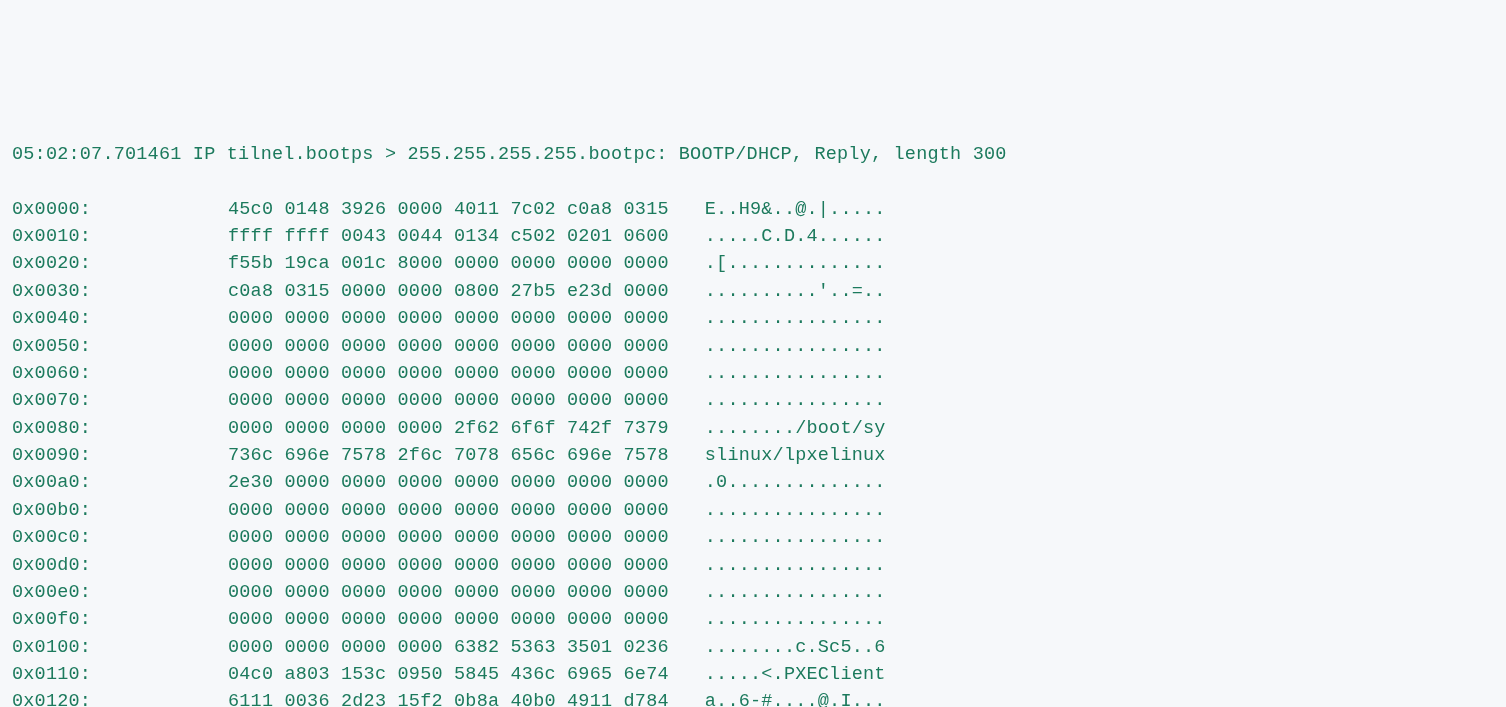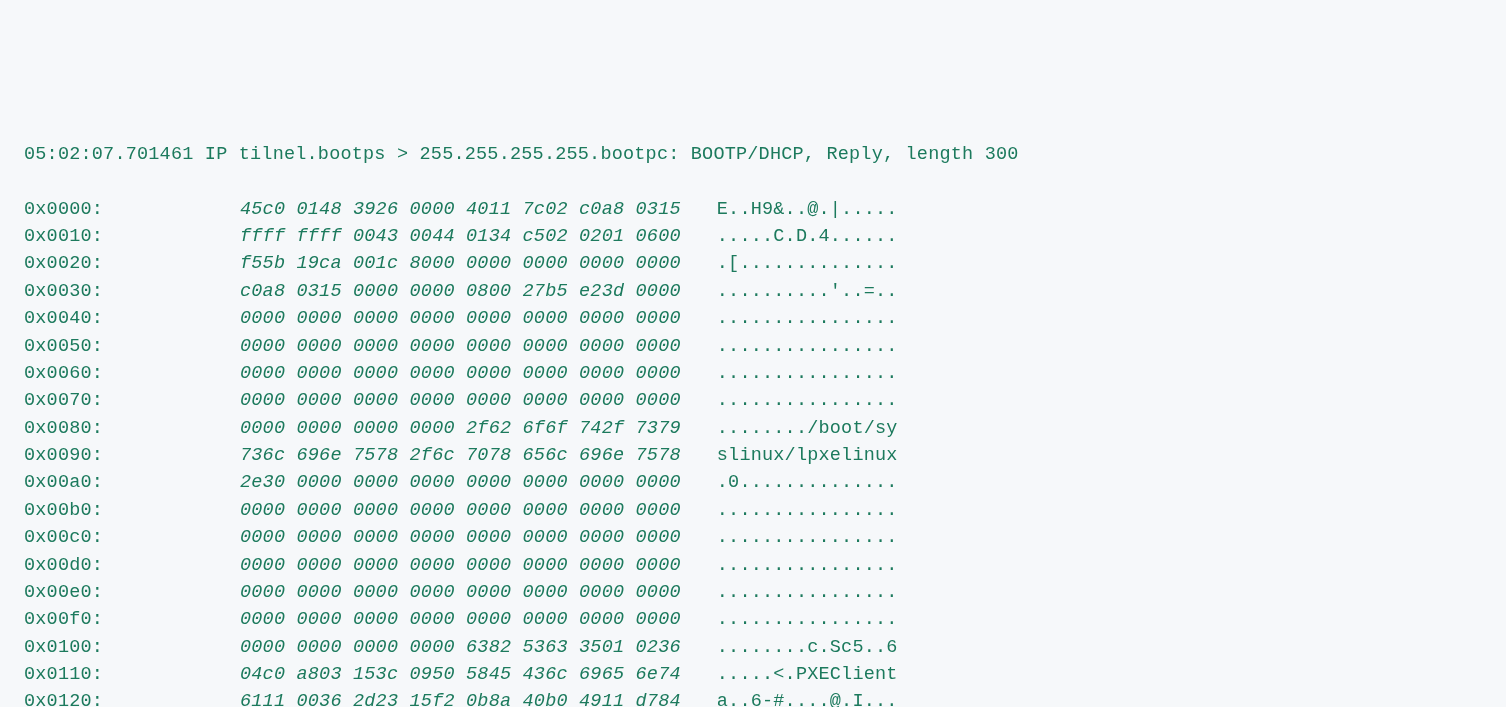--- a/index.html
+++ b/index.html
@@ -15,31 +15,29 @@
       color: #1c7a5d;
       padding: 4px 12px;
       white-space: pre;
       letter-spacing: 0.2px;
     }
     .dump {
       color: #1c7a5d;
     }
     .row {
       display: block;
-      margin-left: 12px;
     }
     .offset {
       display: inline-block;
       width: 180px;
       text-align: left;
     }
     .hex {
       display: inline-block;
       padding-left: 36px;
-      font-style: italic;
     }
     .ascii {
       display: inline-block;
       padding-left: 36px;
     }
   </style>
 </head>
 <body>
 
 

